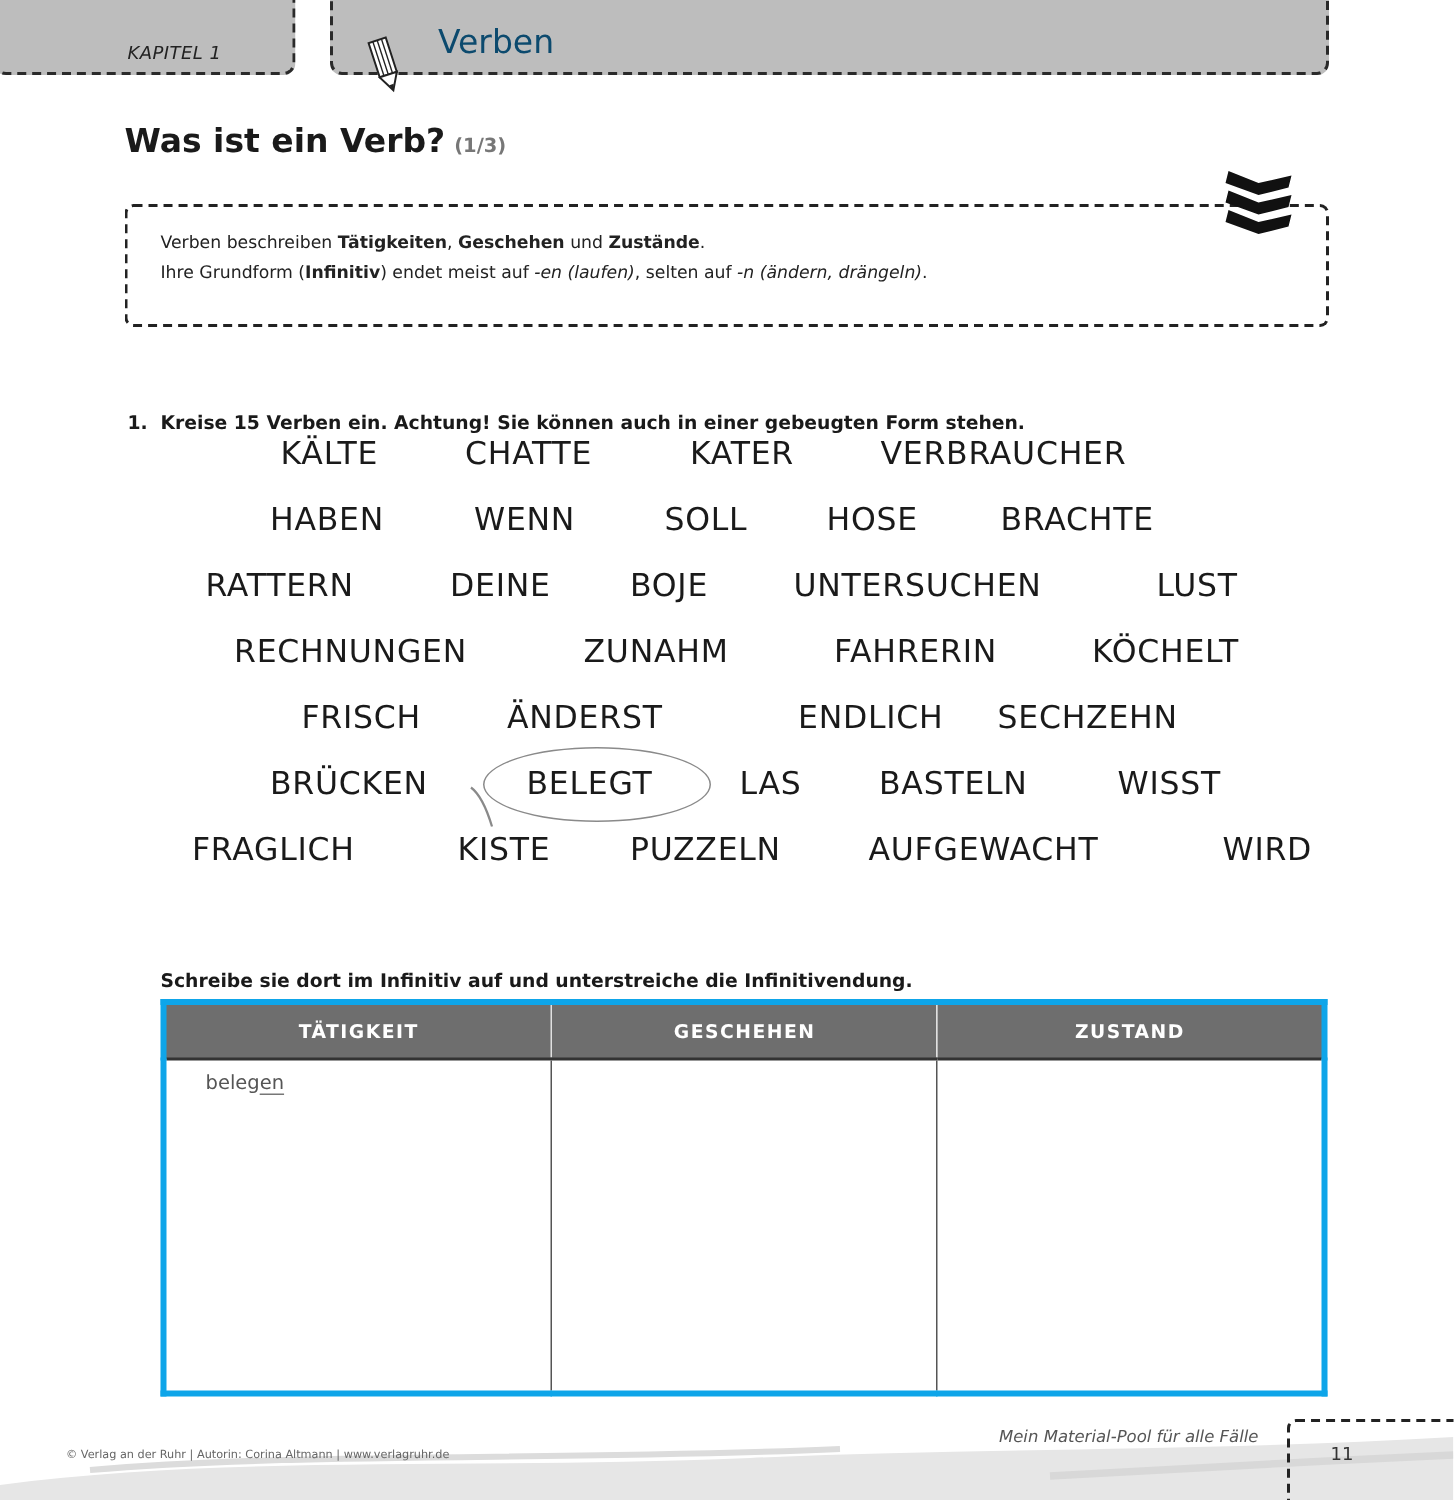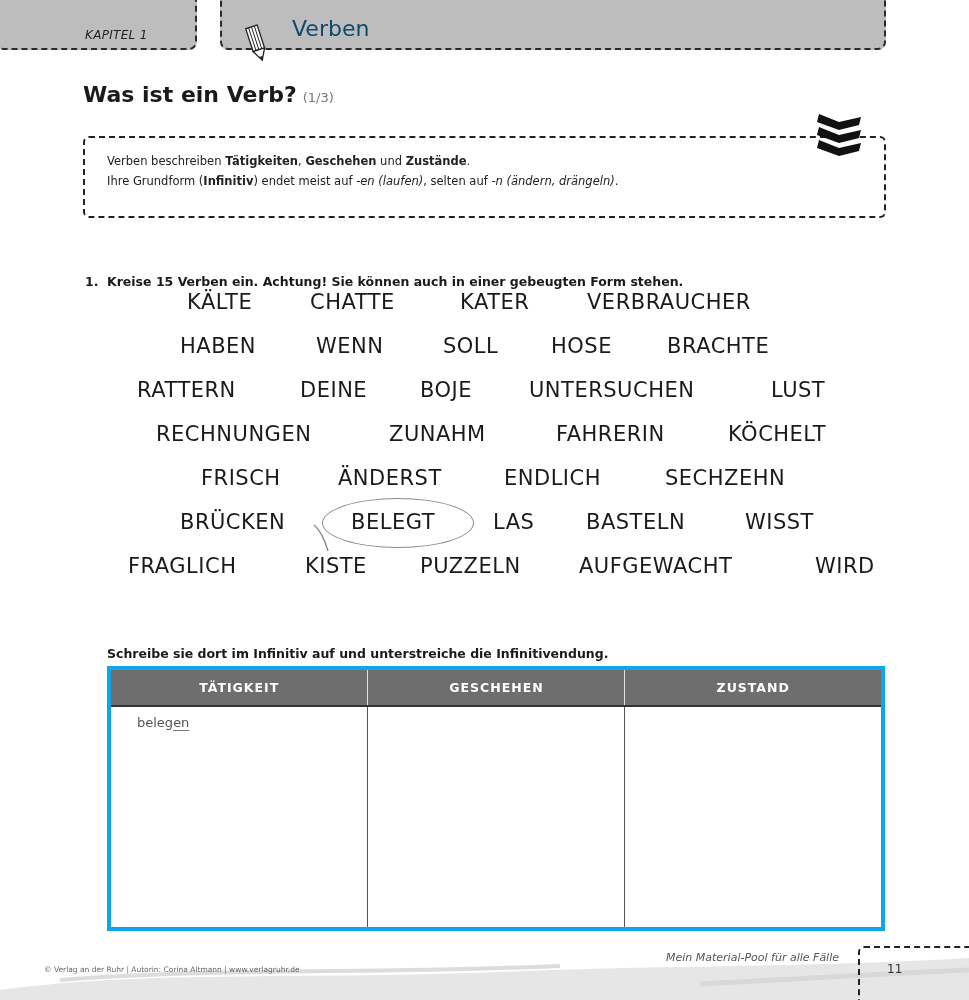--- a/index.html
+++ b/index.html
@@ -4,21 +4,21 @@
 <style>
   html,body{margin:0;padding:0;}
   body{width:969px;height:1000px;position:relative;background:#fff;overflow:hidden;font-family:"DejaVu Sans","Liberation Sans",sans-serif;color:#1a1a1a;}
   .hdr-box{position:absolute;top:-4px;height:54px;background:#bdbdbd;border:2px dashed #2a2a2a;border-top:none;border-radius:0 0 8px 8px;box-sizing:border-box;}
   .hdr-left{left:-4px;width:201px;}
   .hdr-right{left:220px;width:666px;}
   .kapitel{position:absolute;left:85px;top:28px;font-size:12px;font-style:italic;color:#222;letter-spacing:0.3px;}
   .chapter-title{position:absolute;left:292px;top:16px;font-size:22px;color:#0c4a6e;}
   .pencil{position:absolute;left:244px;top:24px;width:26px;height:40px;}
   .title{position:absolute;left:83px;top:82px;font-size:22px;font-weight:bold;color:#1a1a1a;}
-  .title .part{font-size:13px;color:#777;font-weight:normal;margin-left:6px;}
+  .title .part{font-size:13px;color:#777;font-weight:bold;margin-left:6px;}
   .infobox{position:absolute;left:83px;top:136px;width:803px;height:82px;border:2px dashed #222;border-radius:6px;box-sizing:border-box;padding:13px 22px;font-size:11.5px;line-height:20px;color:#222;}
   .infobox b{font-weight:bold;}
   .infobox i{font-style:italic;}
   .chev{position:absolute;left:815px;top:112px;width:56px;height:44px;}
   .task{position:absolute;left:85px;font-size:12.5px;font-weight:bold;color:#1a1a1a;line-height:19px;margin-top:28px;}
   .task .num{display:inline-block;width:22px;}
   .task .indent{padding-left:22px;}
   .wrow{position:absolute;left:0;width:969px;height:30px;font-size:21px;color:#1a1a1a;letter-spacing:0.5px;white-space:nowrap;}
   .w{position:absolute;top:0;}
   .circle{position:absolute;left:322px;top:498px;width:152px;height:50px;border:1.5px solid #8a8a8a;border-radius:50%;box-sizing:border-box;}
@@ -94,21 +94,21 @@
 </div>
 <div class="wrow" style="top:422px;">
   <span class="w" style="left:156px">RECHNUNGEN</span>
   <span class="w" style="left:389px">ZUNAHM</span>
   <span class="w" style="left:556px">FAHRERIN</span>
   <span class="w" style="left:728px">KÖCHELT</span>
 </div>
 <div class="wrow" style="top:466px;">
   <span class="w" style="left:201px">FRISCH</span>
   <span class="w" style="left:338px">ÄNDERST</span>
-  <span class="w" style="left:504px">ENDLICH</span>
+  <span class="w" style="left:532px">ENDLICH</span>
   <span class="w" style="left:665px">SECHZEHN</span>
 </div>
 <div class="wrow" style="top:510px;">
   <span class="w" style="left:180px">BRÜCKEN</span>
   <span class="w" style="left:351px">BELEGT</span>
   <span class="w" style="left:493px">LAS</span>
   <span class="w" style="left:586px">BASTELN</span>
   <span class="w" style="left:745px">WISST</span>
 </div>
 <div class="wrow" style="top:554px;">

